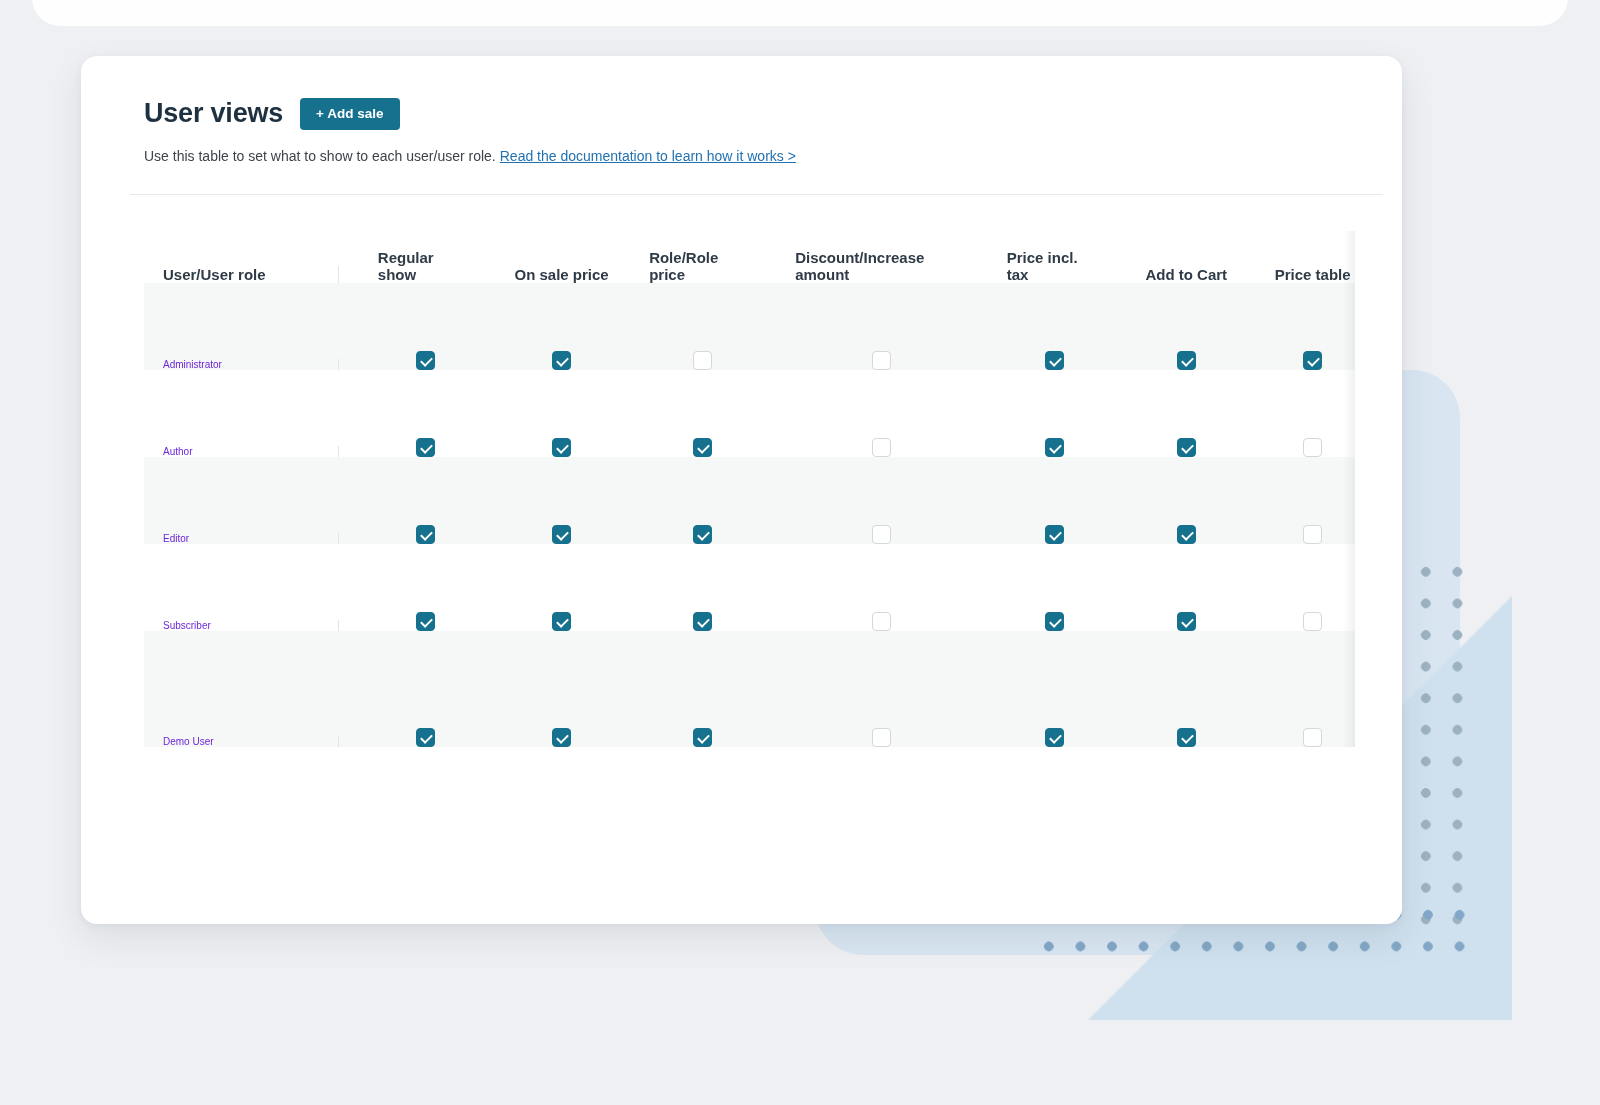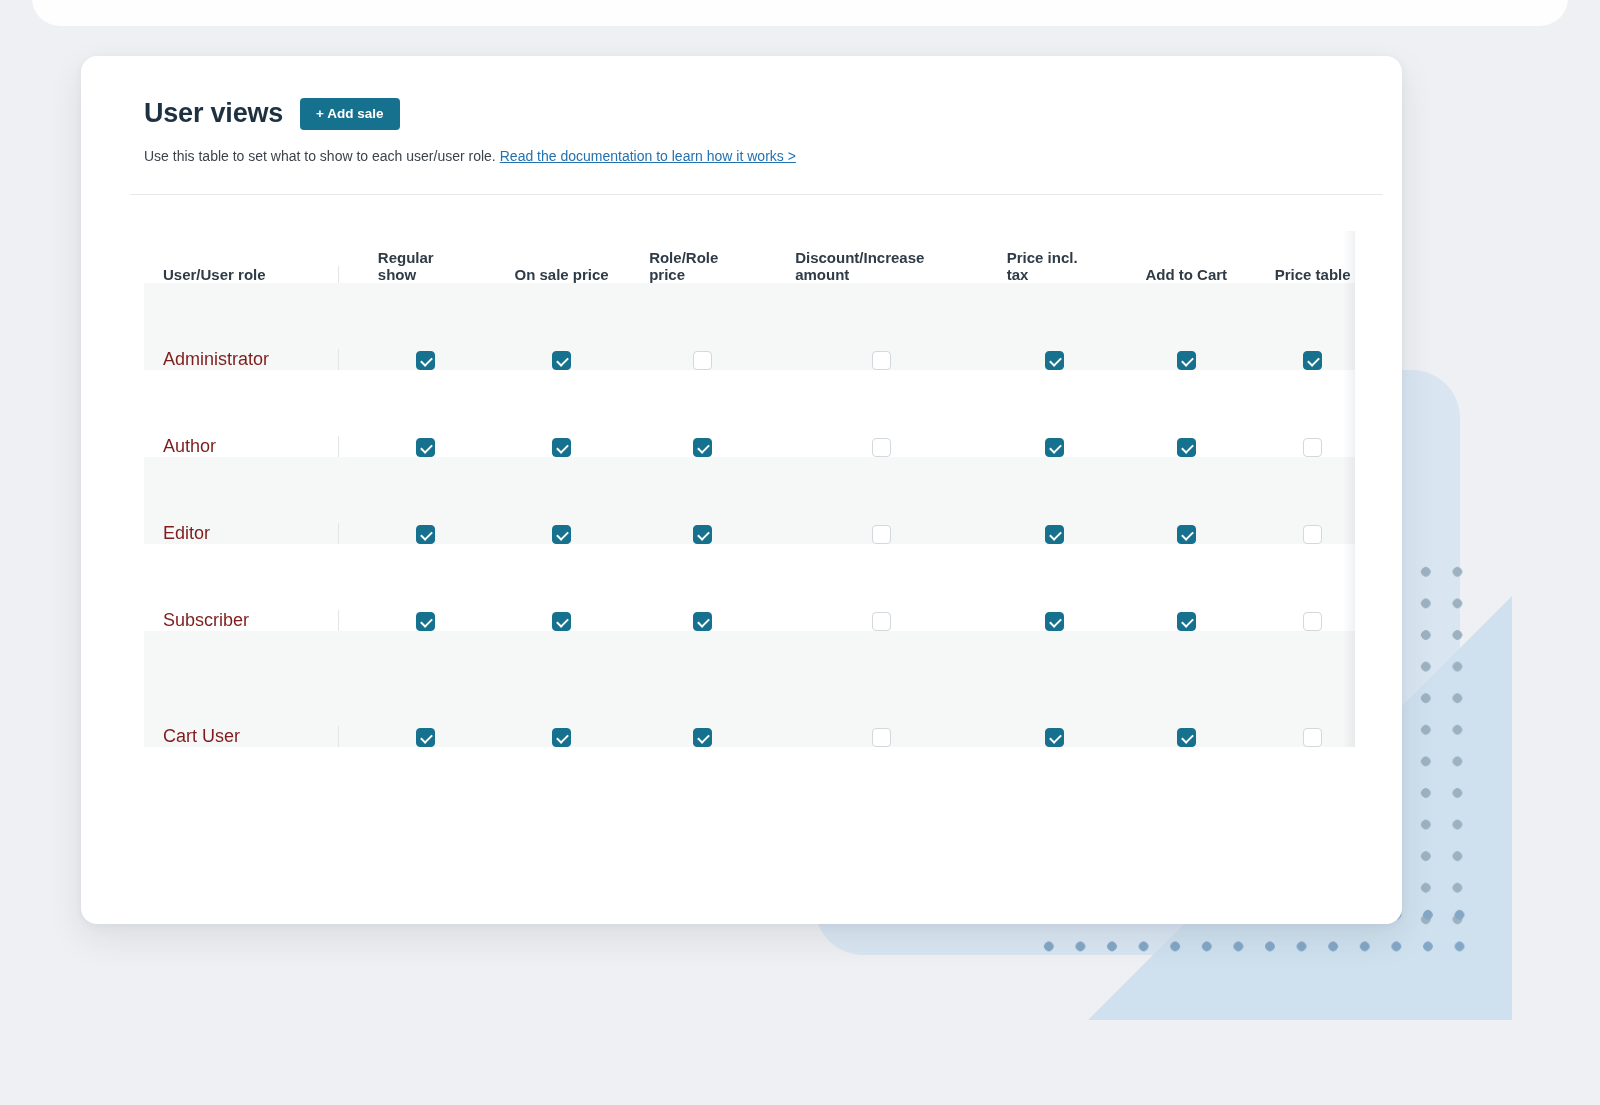--- a/index.html
+++ b/index.html
@@ -49,21 +49,21 @@
   .c1{width:125px;}
   .c2{width:126px;}
   .c3{width:139px;}
   .c4{width:224px;}
   .c5{width:124px;}
   .c6{width:117px;}
   .c7{width:110px;}
   .tbody .trow{height:87px;}
   .tbody .trow:nth-child(odd){background:var(--stripe);}
   .tbody .trow:nth-child(5){height:116px;}
-  .row-label{font-size:18px;color:#7f1d1d;}
+  .row-label{font-size:10px;color:#6d28d9;}
   .right-fade{position:absolute;top:0;right:0;width:12px;height:100%;pointer-events:none;
     background:linear-gradient(to left,rgba(101,119,134,0.10),rgba(101,119,134,0));}
 
   
   .checkbox{position:relative;display:inline-block;width:19px;height:19px;border-radius:4px;
     background:#fff;border:1px solid #d3d8dd;cursor:pointer;}
   .checkbox.checked{background:var(--accent);border-color:var(--accent);}
   .checkbox.checked::after{content:"";position:absolute;left:4px;top:4.5px;width:9px;height:5px;
     border-left:2.2px solid #fff;border-bottom:2.2px solid #fff;transform:rotate(-45deg);}
 </style>
@@ -196,21 +196,21 @@
             </div>
             <div class="cell check-cell c6">
               <span class="checkbox checked"></span>
             </div>
             <div class="cell check-cell c7">
               <span class="checkbox"></span>
             </div>
           </div>
 
   <div class="trow">
-    <div class="cell c0 row-label">Cart User</div>
+    <div class="cell c0 row-label">Demo User</div>
   <div class="cell check-cell c1">
               <span class="checkbox checked"></span>
             </div>
             <div class="cell check-cell c2">
               <span class="checkbox checked"></span>
             </div>
             <div class="cell check-cell c3">
               <span class="checkbox checked"></span>
             </div>
             <div class="cell check-cell c4">

